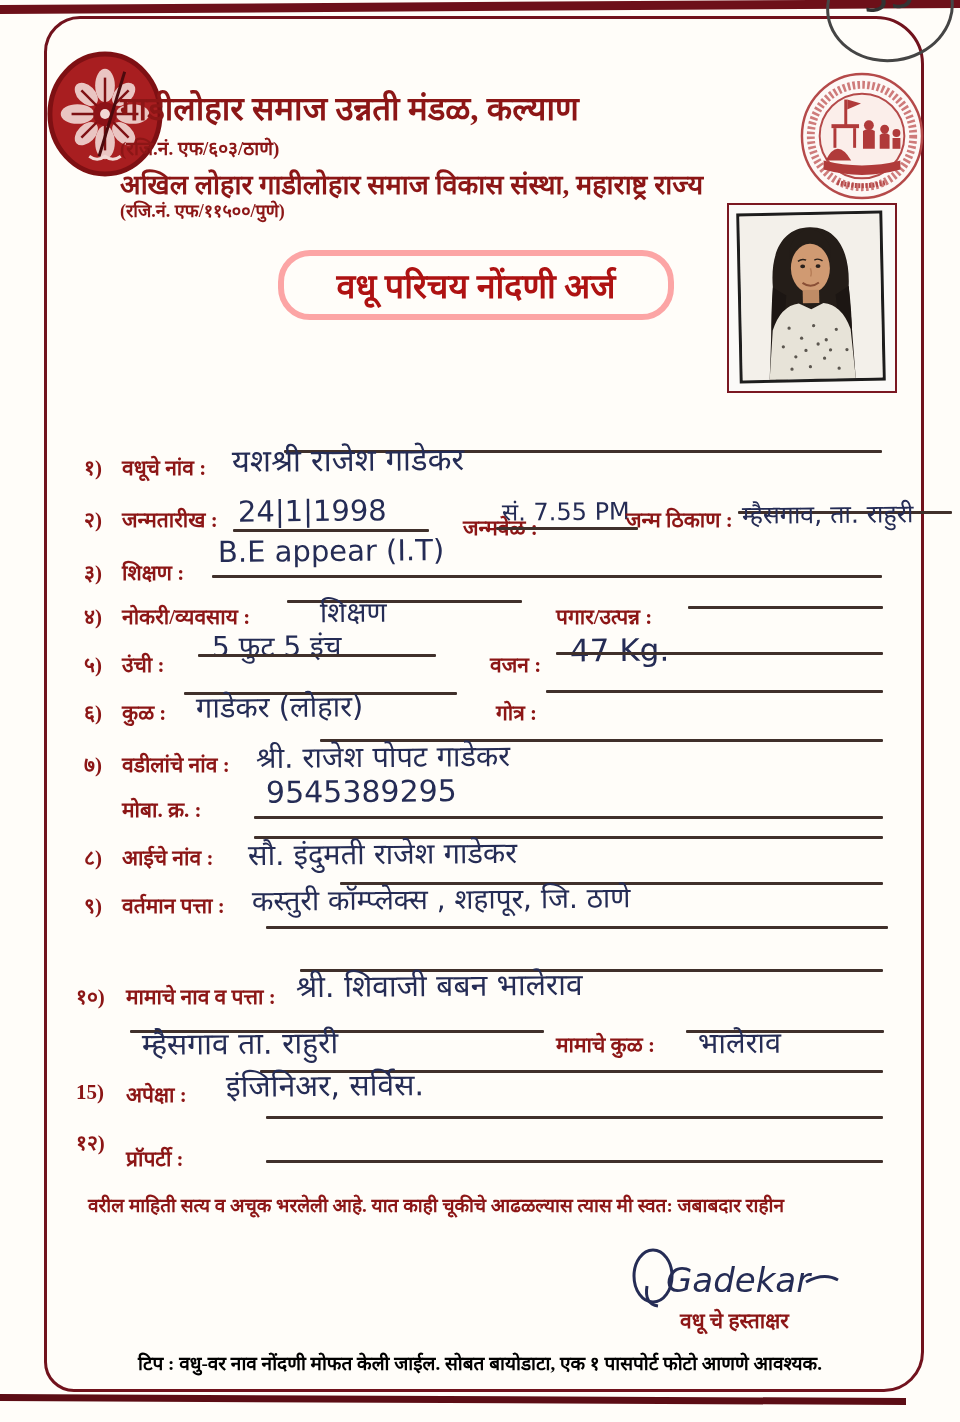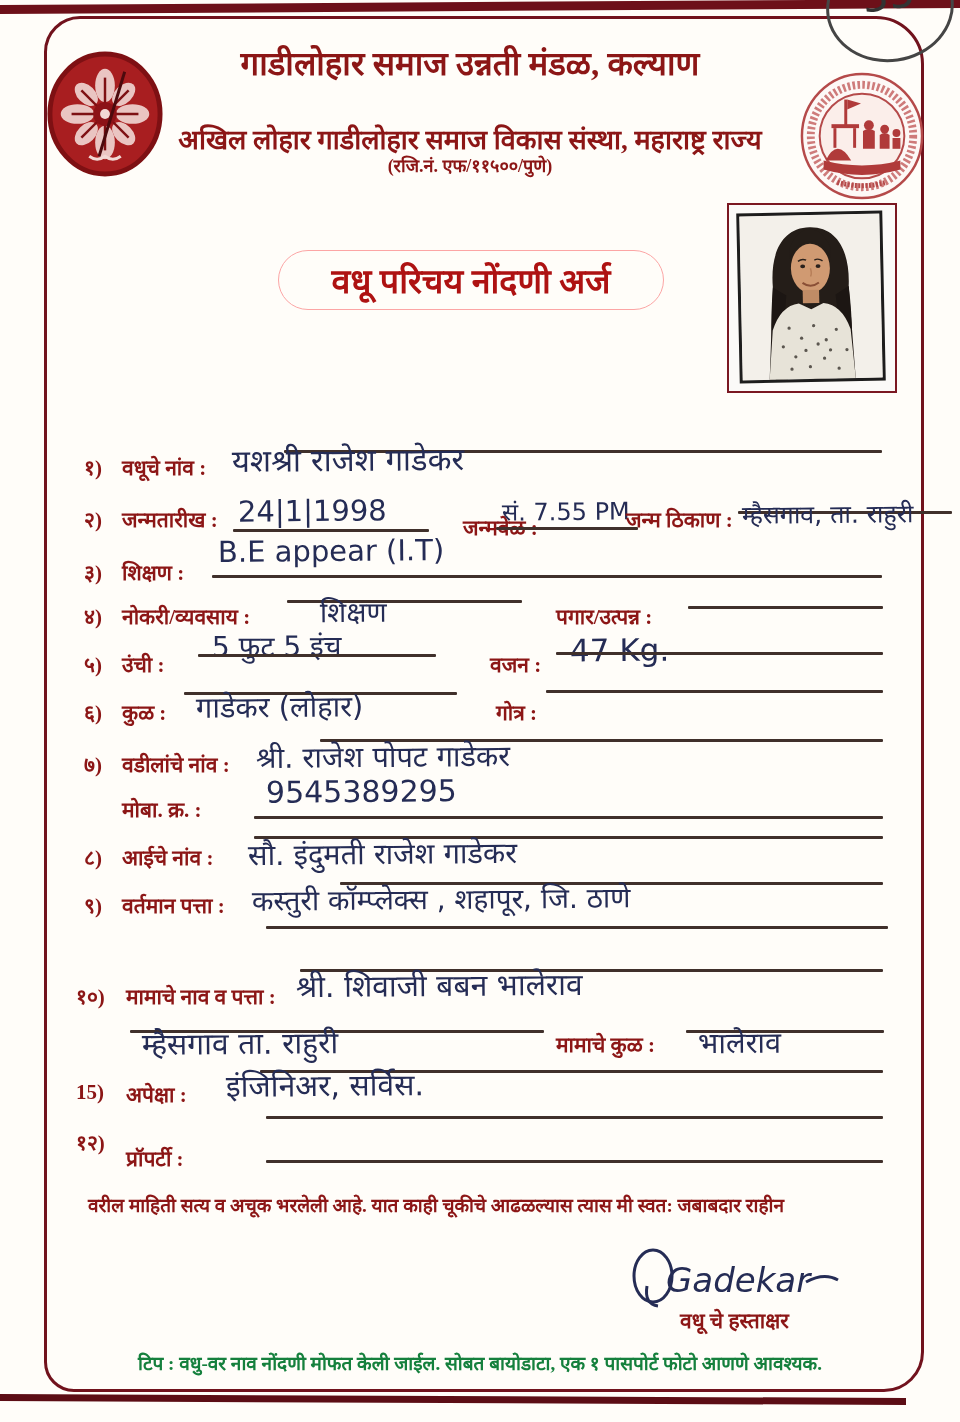--- a/index.html
+++ b/index.html
@@ -2,39 +2,39 @@
 <html><head>
 <meta charset="utf-8">
 <style>
   html,body{margin:0;padding:0;background:#ffffff;}
   .page{position:relative;width:960px;height:1422px;background:#fffdf9;overflow:hidden;
         font-family:"Liberation Serif","DejaVu Serif",serif;}
   .scanline-top{position:absolute;left:-6px;top:2px;width:980px;height:9px;background:#6d1019;transform:rotate(-0.35deg);}
   .scanline-bottom{position:absolute;left:-10px;top:1396px;width:916px;height:7px;background:#5c0d15;transform:rotate(0.25deg);}
   .border-frame{position:absolute;left:44px;top:16px;width:874px;height:1370px;
         border:3.5px solid #71121d;border-radius:36px 48px 40px 30px;}
-  .hdr{position:absolute;left:120px;width:700px;text-align:center;color:#8c1616;font-weight:bold;white-space:nowrap;}
+  .hdr{position:absolute;left:120px;width:700px;text-align:left;color:#8c1616;font-weight:bold;white-space:nowrap;margin-top:45px;}
   .lbl{position:absolute;color:#8c1616;font-weight:bold;font-size:21px;white-space:nowrap;}
   .num{position:absolute;color:#8c1616;font-weight:bold;font-size:21px;white-space:nowrap;}
   .hw{position:absolute;font-family:"DejaVu Sans","Liberation Sans",sans-serif;color:#252c55;
       white-space:nowrap;transform:rotate(-0.5deg);font-weight:500;}
   .rule{position:absolute;height:2.5px;background:#40302b;border-radius:1px;}
   .title-badge{position:absolute;left:278px;top:250px;width:384px;height:58px;
-      border:1px solid #fca5a5;border-radius:32px;display:flex;align-items:center;justify-content:center;
+      border:6px solid #fca5a5;border-radius:32px;display:flex;align-items:center;justify-content:center;
       font-size:34px;font-weight:bold;color:#ae1212;white-space:nowrap;}
   .photo-frame{position:absolute;left:727px;top:203px;width:166px;height:186px;
       border:2.5px solid #7b1822;background:#fbfaf8;}
   .photo-inner{position:absolute;left:9px;top:7px;right:11px;bottom:9px;border:3.5px solid #1d1d1d;
       transform:rotate(-1.2deg);overflow:hidden;background:#f3f0ea;}
   .corner-circle{position:absolute;left:826px;top:-48px;width:122px;height:104px;border:3px solid #454545;
       border-radius:50%;transform:rotate(-8deg);display:flex;align-items:center;justify-content:center;
       font-family:"DejaVu Sans",sans-serif;font-size:42px;color:#333;background:transparent;}
   .decl{position:absolute;left:88px;top:1192px;font-size:19px;color:#8c1616;font-weight:bold;white-space:nowrap;}
   .note{position:absolute;left:60px;top:1350px;width:840px;text-align:center;font-size:19px;
-      color:#15803d;font-weight:bold;white-space:nowrap;}
+      color:#000000;font-weight:bold;white-space:nowrap;}
   .sig-label{position:absolute;left:680px;top:1306px;font-size:21px;color:#8c1616;font-weight:bold;white-space:nowrap;}
   svg{display:block;}
 </style>
 </head>
 <body>
 
 <div class="page">
 
   <div class="scanline-top"></div>
   <div class="scanline-bottom"></div>
@@ -86,20 +86,21 @@
     <circle cx="72" cy="56" r="5" fill="#b03a3a"></circle>
     <path d="M66 62 Q72 58 78 62 L78 80 L66 80 Z" fill="#b03a3a"></path>
     <circle cx="88" cy="60" r="4.5" fill="#b03a3a"></circle>
     <path d="M83 66 Q88 62 93 66 L93 80 L83 80 Z" fill="#b03a3a"></path>
     <circle cx="100" cy="64" r="4" fill="#b03a3a"></circle>
     <path d="M96 69 L104 69 L104 80 L96 80 Z" fill="#b03a3a"></path>
     <path d="M40 114 Q65 121 90 114" stroke="#b54a4a" stroke-width="5" stroke-dasharray="2 1.6" fill="none"></path>
   </svg>
 
   <div class="hdr" style="top:40px;font-size:33px;">गाडीलोहार समाज उन्नती मंडळ, कल्याण</div>
+  <div class="hdr" style="top:90px;font-size:19px;">(रजि.नं. एफ/६०३/ठाणे)</div>
   <div class="hdr" style="top:120px;font-size:27px;">अखिल लोहार गाडीलोहार समाज विकास संस्था, महाराष्ट्र राज्य</div>
   <div class="hdr" style="top:153px;font-size:18px;">(रजि.नं. एफ/११५००/पुणे)</div>
 
   <div class="title-badge">
     <span>वधू परिचय नोंदणी अर्ज</span>
   </div>
 
   <div class="photo-frame">
     <div class="photo-inner">
       <svg viewBox="0 0 140 160" width="100%" height="100%" preserveAspectRatio="xMidYMid slice">

